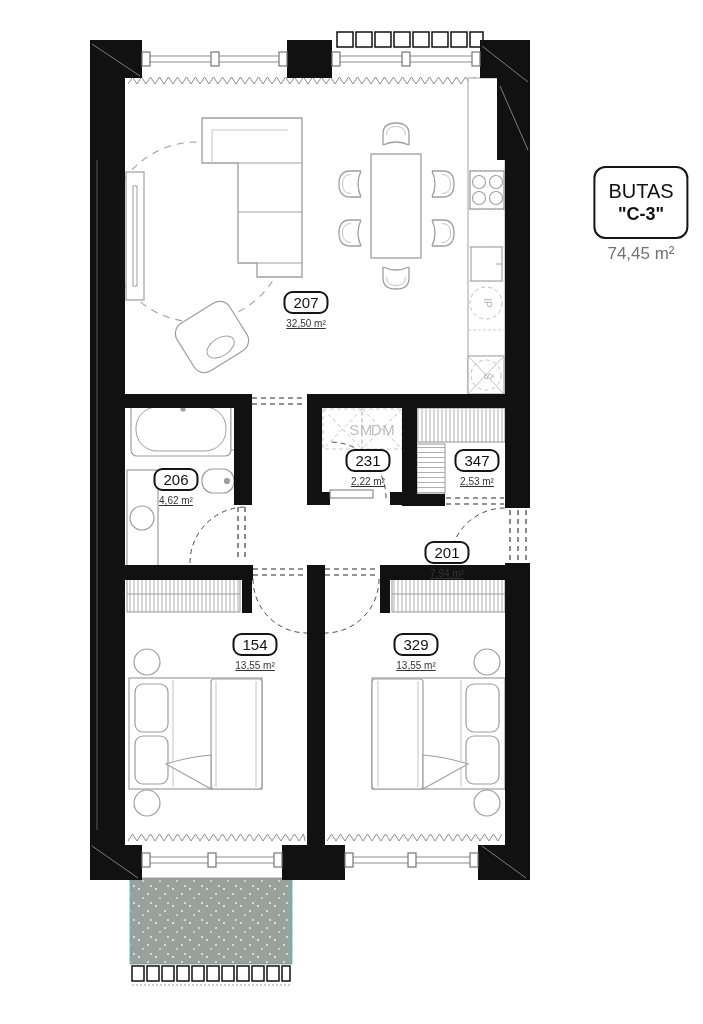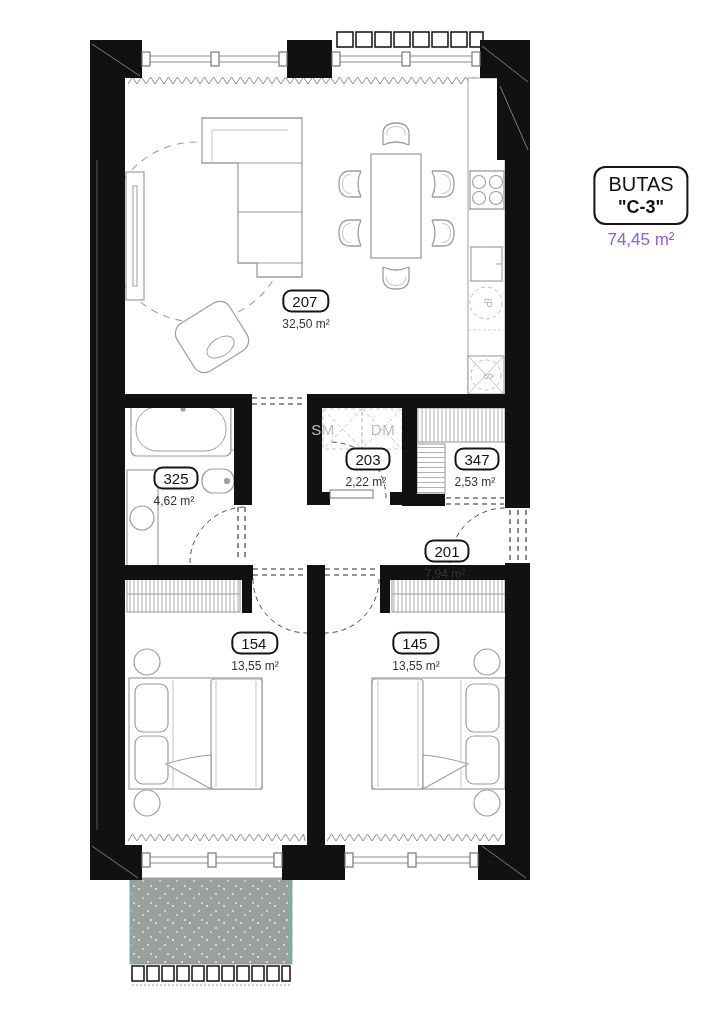--- a/index.html
+++ b/index.html
@@ -1,32 +1,32 @@
 <!DOCTYPE html>
 <html><head>
 <meta charset="utf-8">
 <style>
   html,body{margin:0;padding:0;background:#fff;}
   .canvas{position:relative;width:703px;height:1024px;background:#fff;overflow:hidden;
           font-family:"Liberation Sans", sans-serif;}
   svg.plan{position:absolute;left:0;top:0;}
 
   .room-label{position:absolute;transform:translate(-50%,-50%);display:flex;
-              flex-direction:column;gap:4px;z-index:5;}
+              flex-direction:column;align-items:center;gap:4px;z-index:5;}
   .label-box{border:2.5px solid #151515;border-radius:9px;background:#fff;
              padding:0 8px;font-size:15px;line-height:19px;color:#111;white-space:nowrap;}
-  .label-area{font-size:12px;color:#333;white-space:nowrap;}
+  .label-area{font-size:10px;color:#333;white-space:nowrap;text-decoration:underline;}
 
   .title-block{position:absolute;left:641px;top:166px;transform:translateX(-50%);
                display:flex;flex-direction:column;align-items:center;z-index:5;}
   .title-box{border:2.5px solid #151515;border-radius:12px;background:#fff;
-             padding:5px 13px;text-align:center;}
+             padding:12px 13px;text-align:center;}
   .title-name{font-size:20px;color:#111;line-height:23px;}
   .title-unit{font-size:18px;font-weight:bold;color:#111;line-height:22px;}
-  .title-area{font-size:17px;color:#8b5cf6;margin-top:5px;}
+  .title-area{font-size:17px;color:#737373;margin-top:5px;}
 
   .appliance-label{position:absolute;transform:translate(-50%,-50%);
                    color:#bdbdbd;font-size:15px;letter-spacing:.5px;z-index:4;}
   .appliance-small{position:absolute;transform:translate(-50%,-50%) rotate(90deg);
                    color:#b3b3b3;font-size:10px;z-index:4;}
 </style>
 </head>
 <body>
 
 <div class="canvas">
@@ -288,41 +288,41 @@
 
 <div class="room-label" style="left:447px;top:560px">
   <div class="label-box"><span>201</span></div>
   <div class="label-area">7,94 m²</div>
 </div>
 <div class="room-label" style="left:477px;top:468px">
   <div class="label-box"><span>347</span></div>
   <div class="label-area">2,53 m²</div>
 </div>
 <div class="room-label" style="left:368px;top:468px">
-  <div class="label-box"><span>203</span></div>
+  <div class="label-box"><span>231</span></div>
   <div class="label-area">2,22 m²</div>
 </div>
 <div class="room-label" style="left:255px;top:652px">
   <div class="label-box"><span>154</span></div>
   <div class="label-area">13,55 m²</div>
 </div>
 <div class="room-label" style="left:416px;top:652px">
-  <div class="label-box"><span>145</span></div>
+  <div class="label-box"><span>329</span></div>
   <div class="label-area">13,55 m²</div>
 </div>
 <div class="room-label" style="left:176px;top:487px">
-  <div class="label-box"><span>325</span></div>
+  <div class="label-box"><span>206</span></div>
   <div class="label-area">4,62 m²</div>
 </div>
 <div class="room-label" style="left:306px;top:310px">
   <div class="label-box"><span>207</span></div>
   <div class="label-area">32,50 m²</div>
 </div>
 
-<div class="appliance-label" style="left:323px;top:429px">SM</div>
+<div class="appliance-label" style="left:361px;top:429px">SM</div>
 <div class="appliance-label" style="left:383px;top:429px">DM</div>
 <div class="appliance-small" style="left:487px;top:303px">IP</div>
 <div class="appliance-small" style="left:487px;top:376px">Š</div>
 
 <div class="title-block">
   <div class="title-box">
     <div class="title-name">BUTAS</div>
     <div class="title-unit">"C-3"</div>
   </div>
   <div class="title-area">74,45 m²</div>

